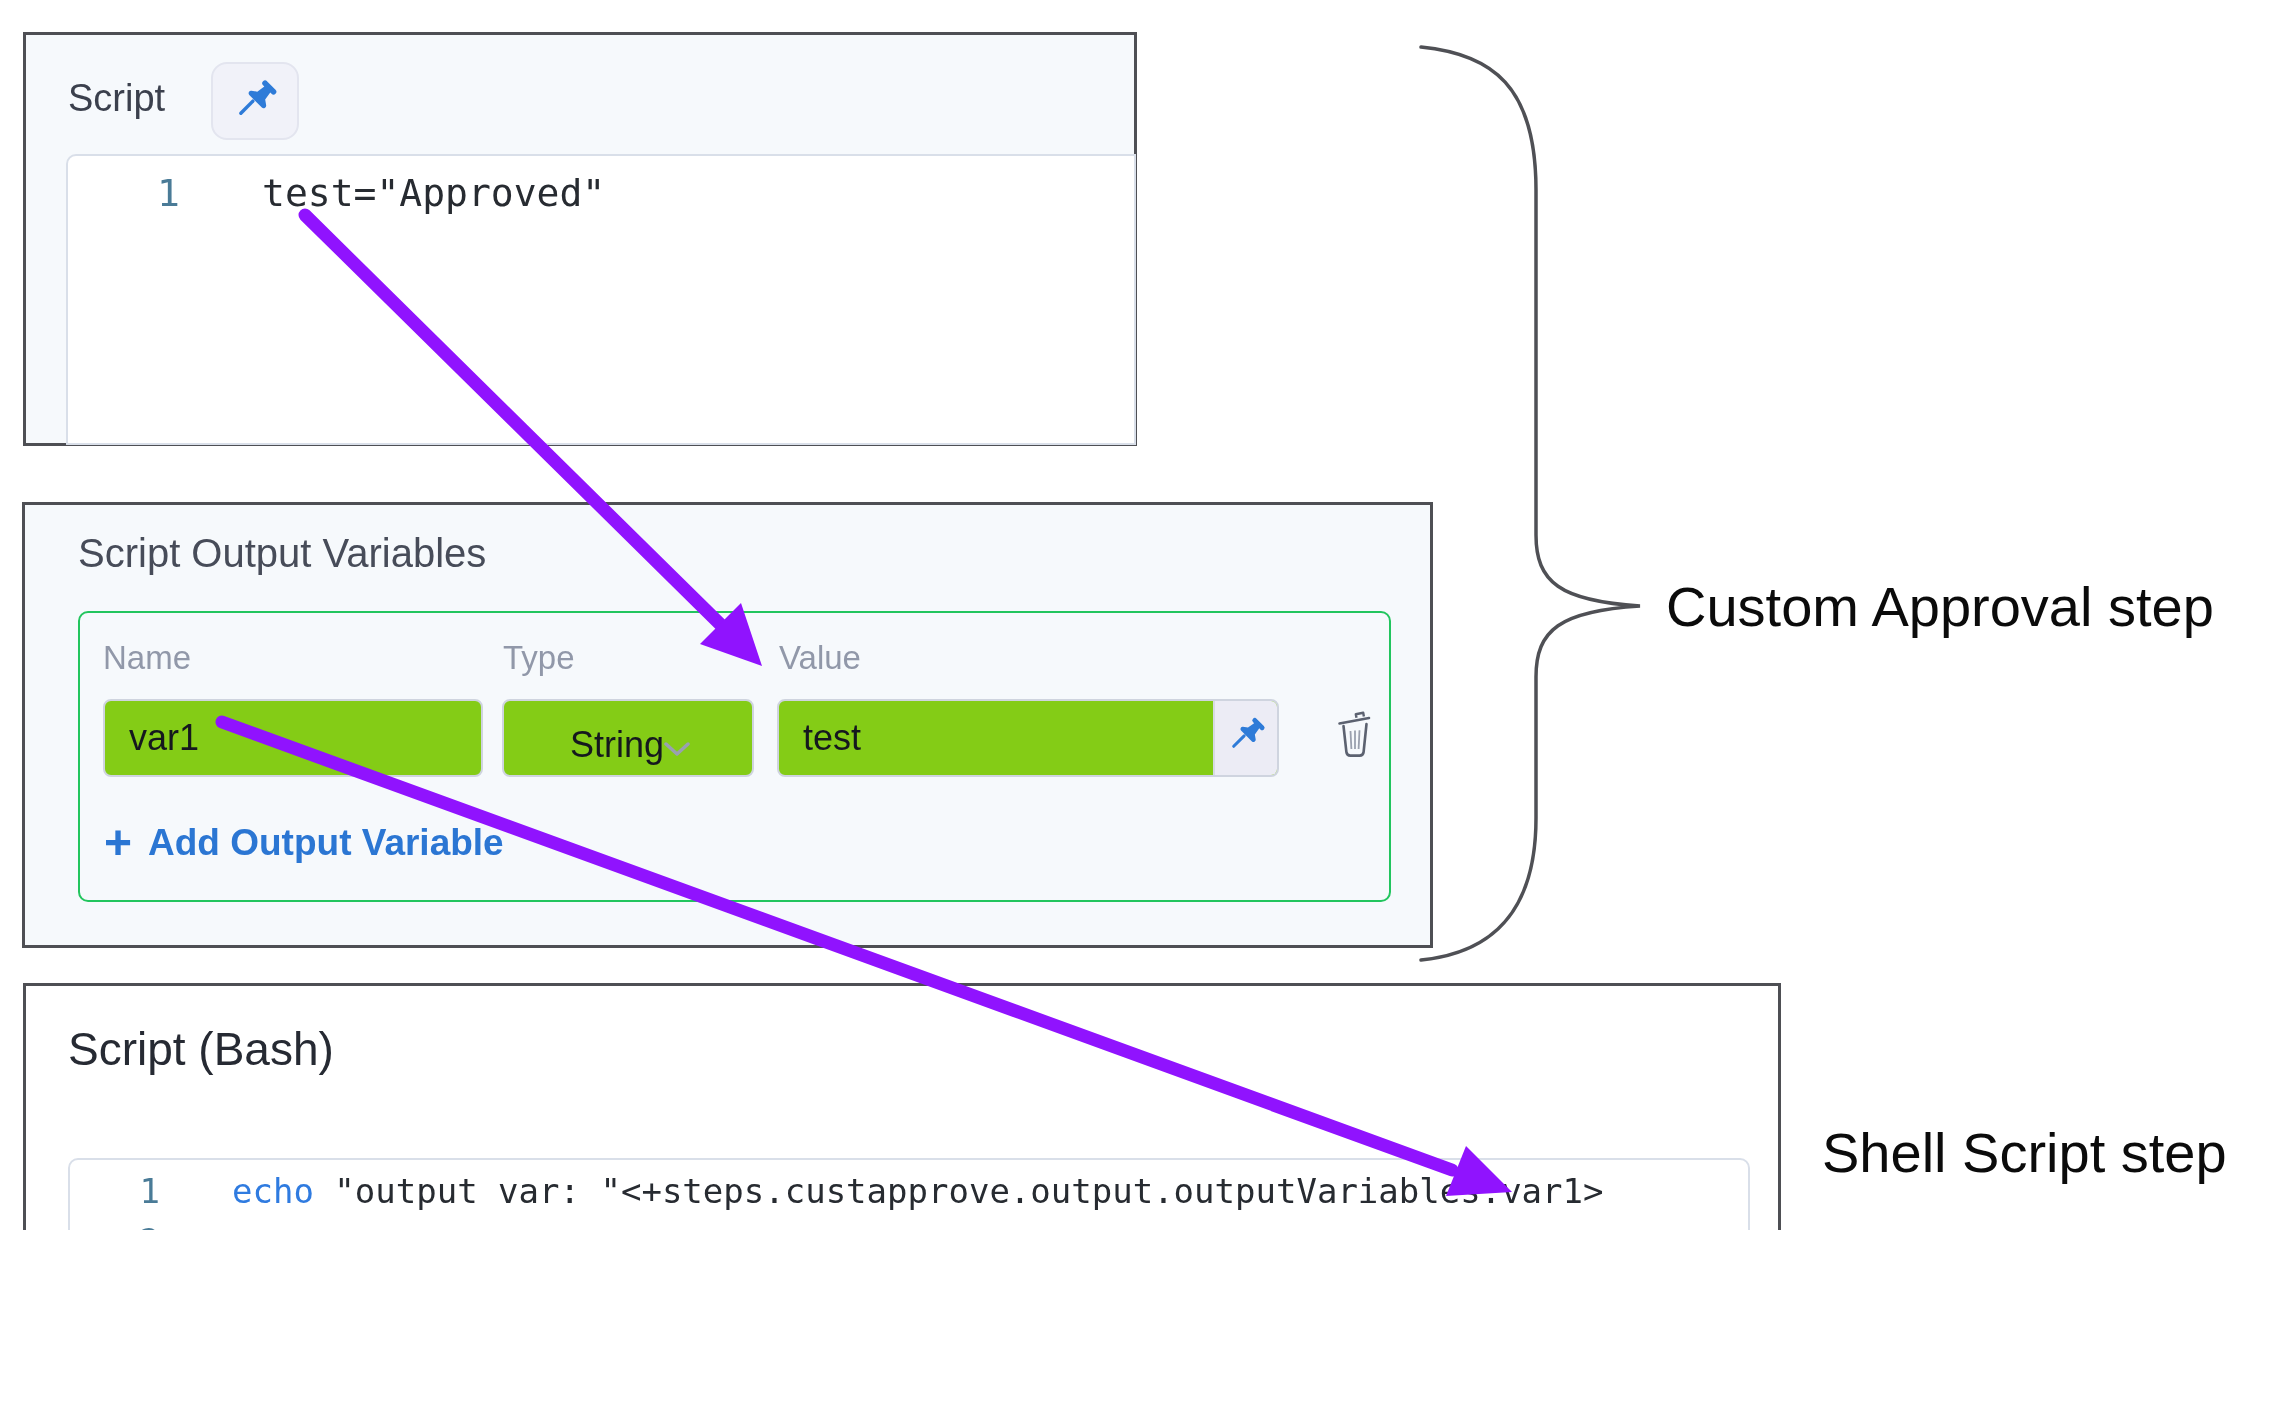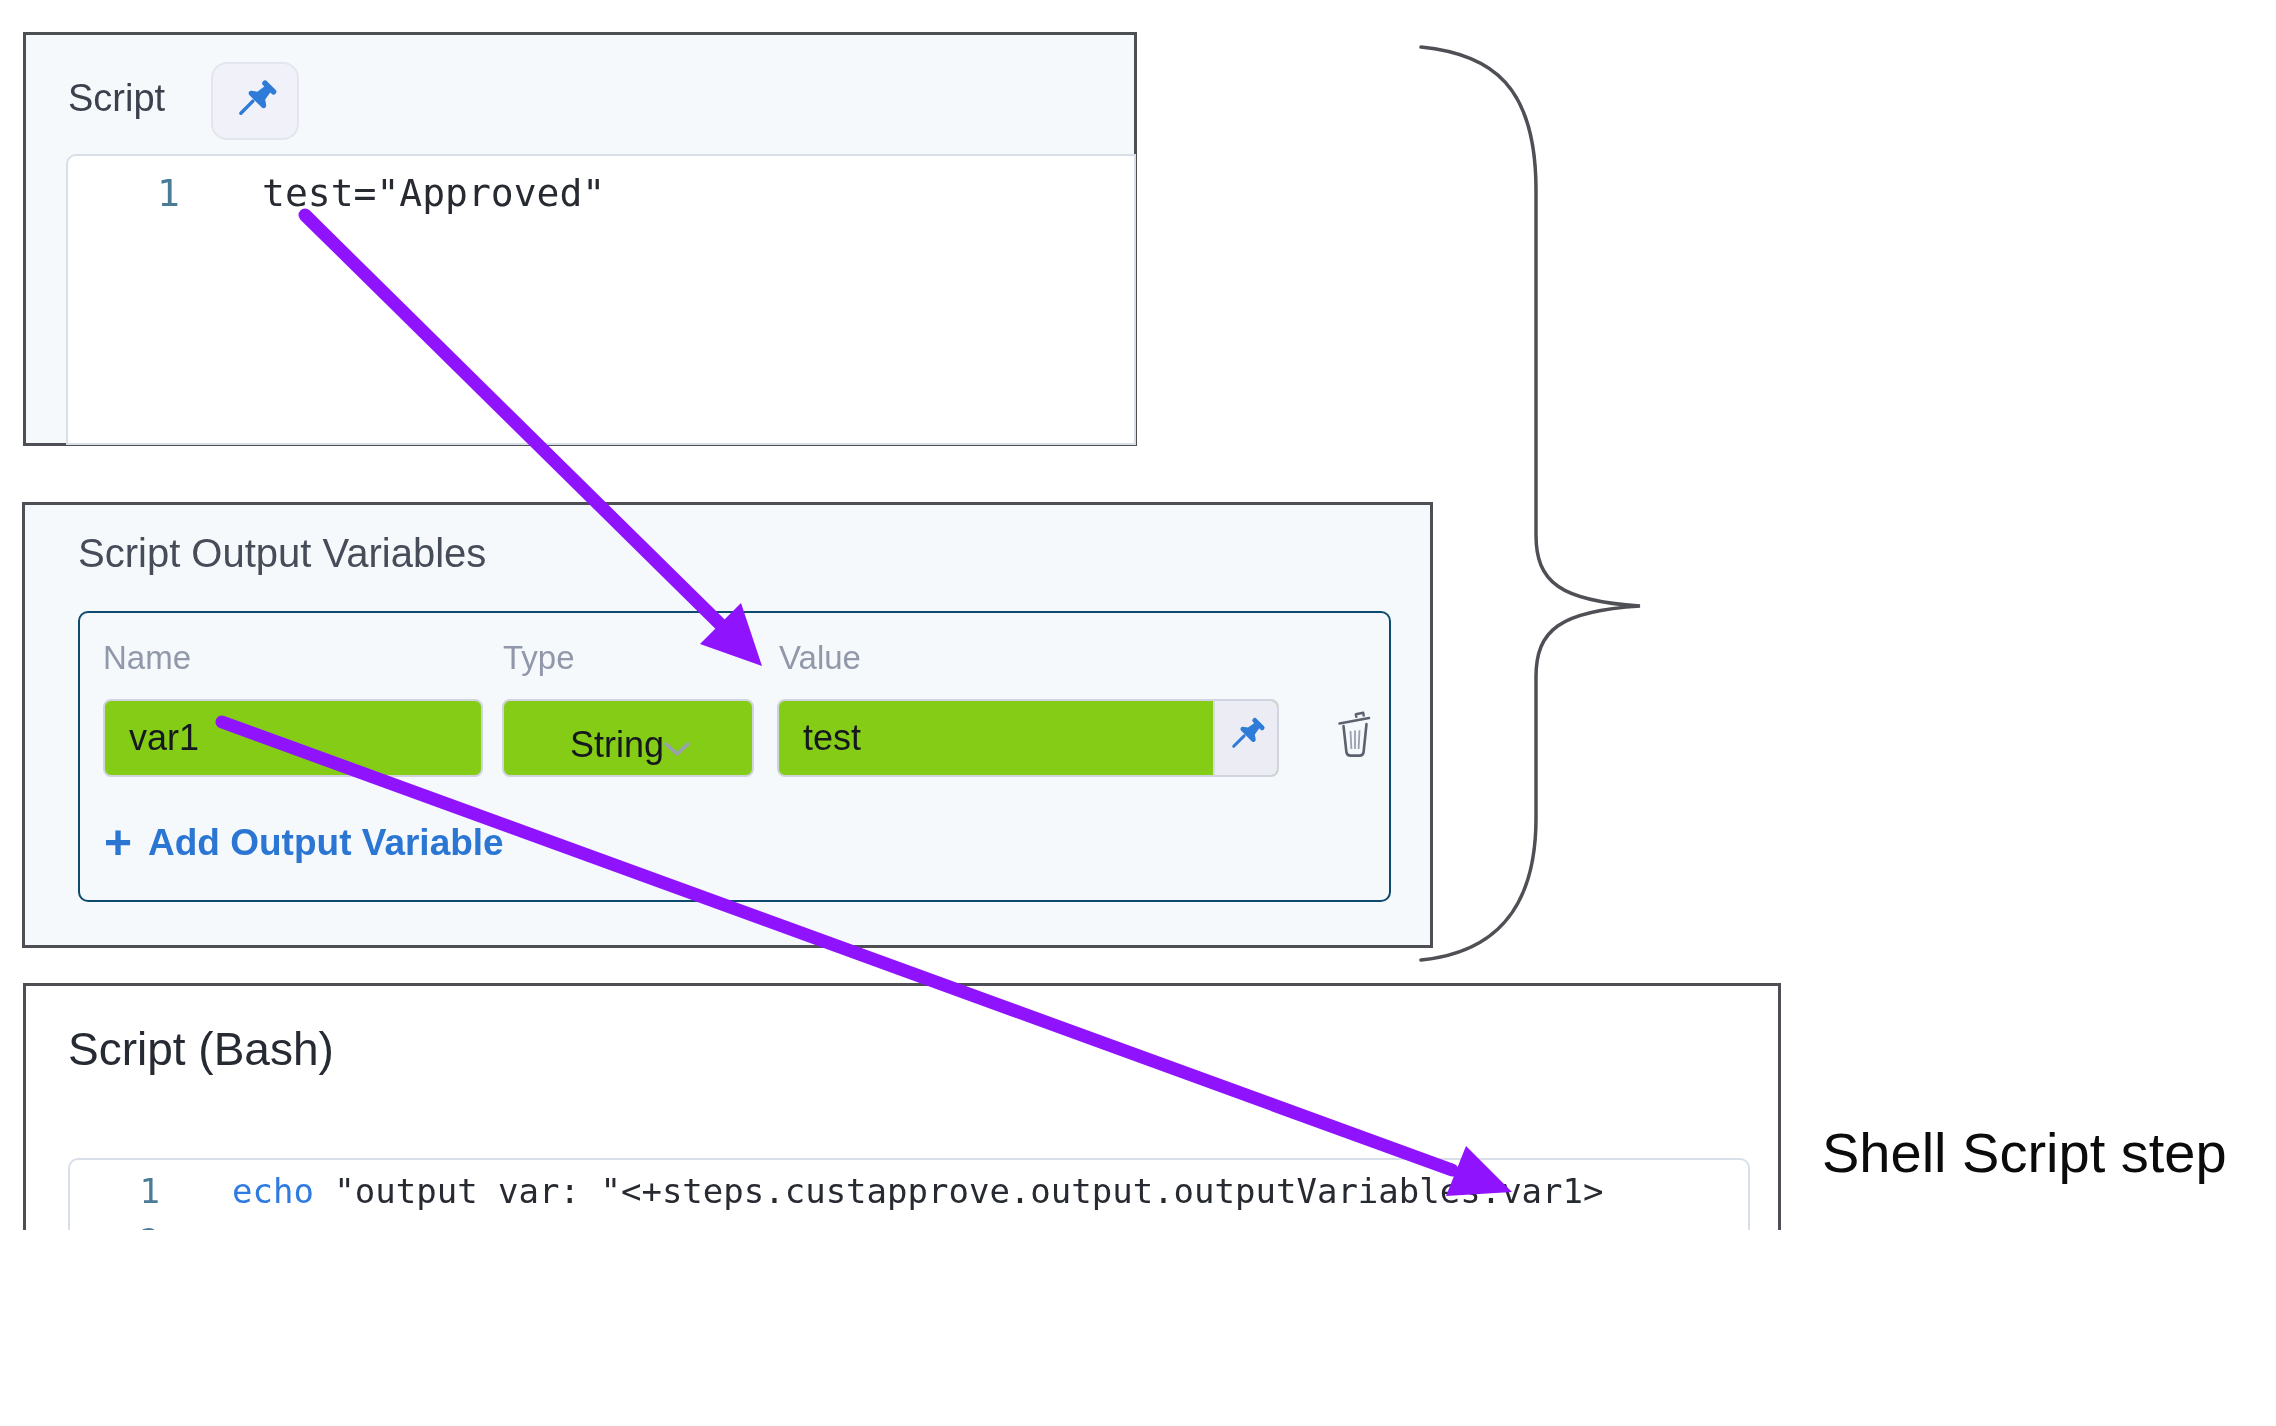--- a/index.html
+++ b/index.html
@@ -27,21 +27,21 @@
   .code-row{display:flex;align-items:baseline;font-family:"DejaVu Sans Mono",monospace;}
   #top-editor .code-row{font-size:38px;line-height:54px;}
   #bash-editor .code-row{font-size:34px;line-height:50px;}
   .gutter{flex:0 0 112px;text-align:right;color:#4a7b97;}
   #bash-editor .gutter{flex:0 0 90px;}
   .code-text{margin-left:82px;color:#272b31;white-space:pre;}
   #bash-editor .code-text{margin-left:72px;}
   .kw{color:#2f7be0;}
 
   .vp-card{position:absolute;left:53px;top:106px;width:1313px;height:291px;
-           border:2px solid #0c4a6e;border-radius:10px;box-sizing:border-box;}
+           border:2px solid #22c55e;border-radius:10px;box-sizing:border-box;}
   .col-label{position:absolute;top:26px;font-size:33px;color:#9198a9;}
   #label-name{left:23px;} #label-type{left:423px;} #label-value{left:699px;}
 
   .field{position:absolute;top:86px;height:78px;background:#84cc16;border:2px solid #cfd4df;
          border-radius:8px;box-sizing:border-box;display:flex;align-items:center;
          font-size:36px;color:#15181e;}
   #name-field{left:23px;width:380px;padding:0 24px;}
   #name-field input{border:none;outline:none;background:transparent;font:inherit;color:inherit;width:100%;padding:0;}
   #type-field{left:422px;width:252px;padding:14px 20px 0 24px;justify-content:center;cursor:pointer;}
   #value-group{left:697px;width:502px;padding:0;overflow:hidden;justify-content:center;}
@@ -158,20 +158,21 @@
       </div>
       <div class="code-row">
         <span class="gutter">2</span>
       </div>
       <div class="code-row">
         <span class="gutter">3</span>
       </div>
     </div>
   </div>
 
+  <div class="annot" id="custom-approval-label">Custom Approval step</div>
   <div class="annot" id="shell-script-label">Shell Script step</div>
 
   <svg class="overlay">
     <path d="M 1421 47
              C 1492 54, 1536 86, 1536 190
              L 1536 535
              C 1536 582, 1560 601, 1640 606
              C 1560 611, 1536 630, 1536 677
              L 1536 818
              C 1536 912, 1492 953, 1421 960" fill="none" stroke="#4f5055" stroke-width="3.5" stroke-linecap="round"></path>

